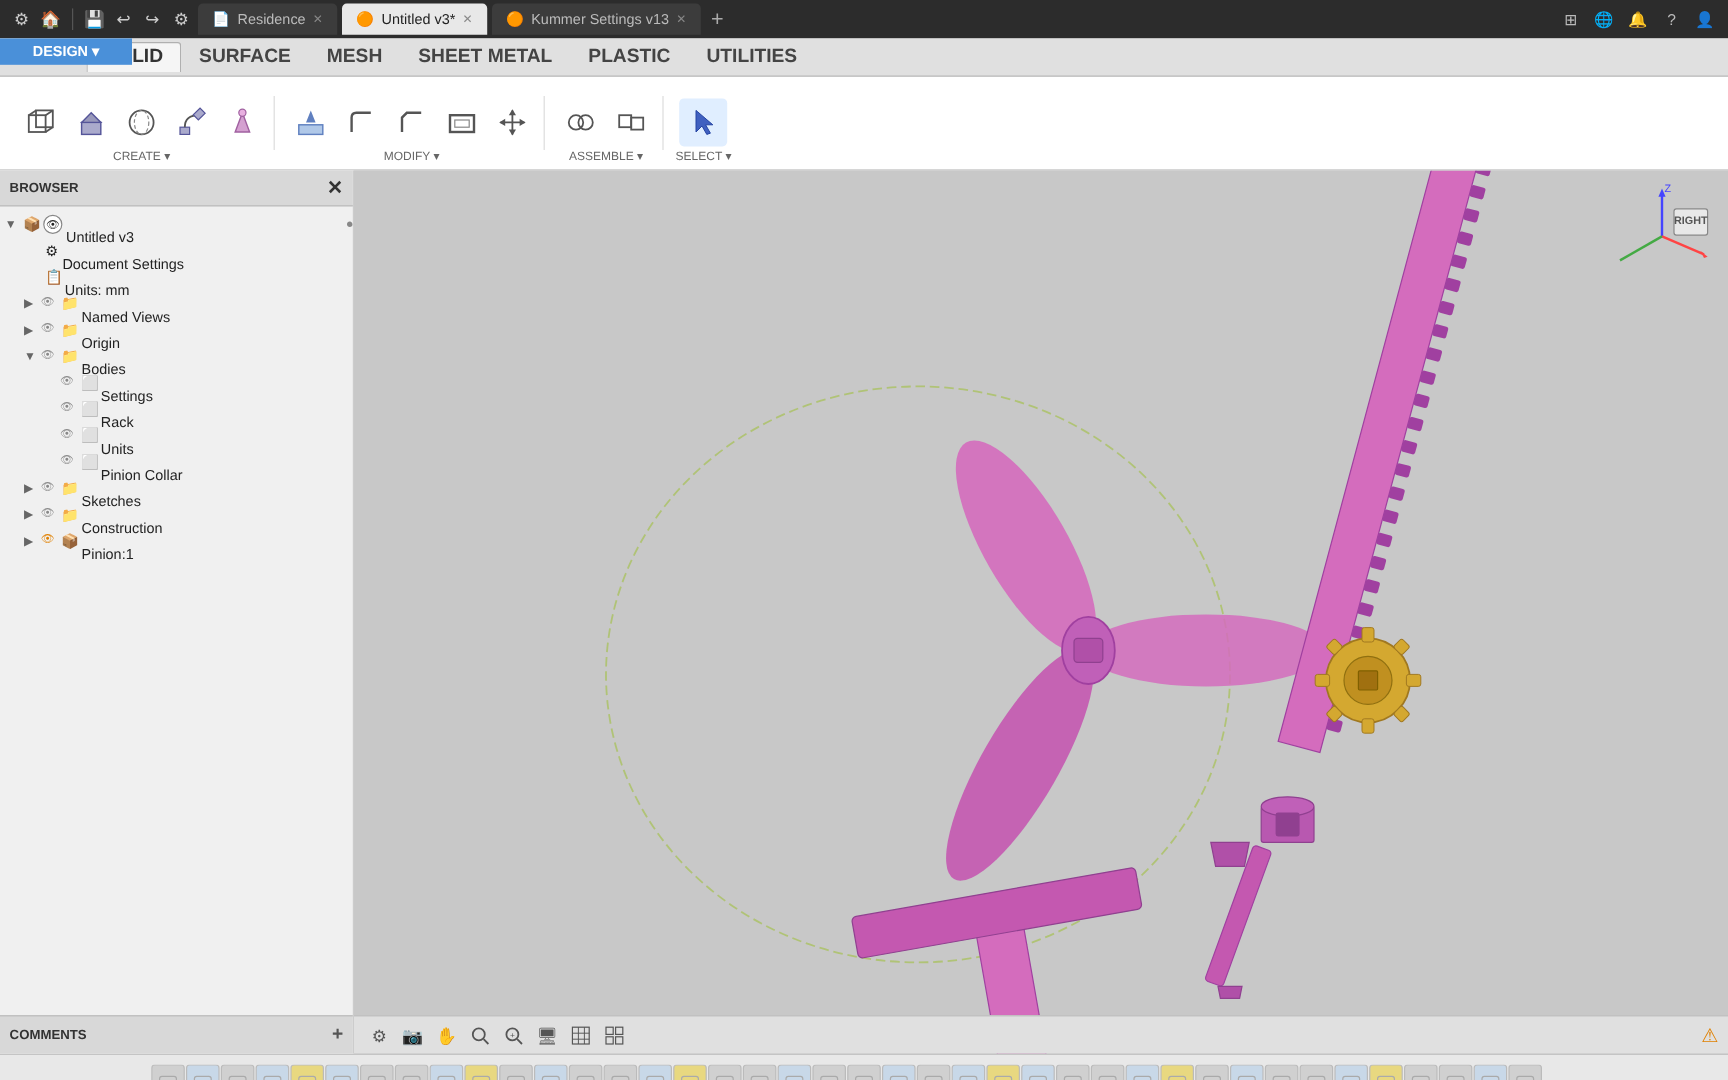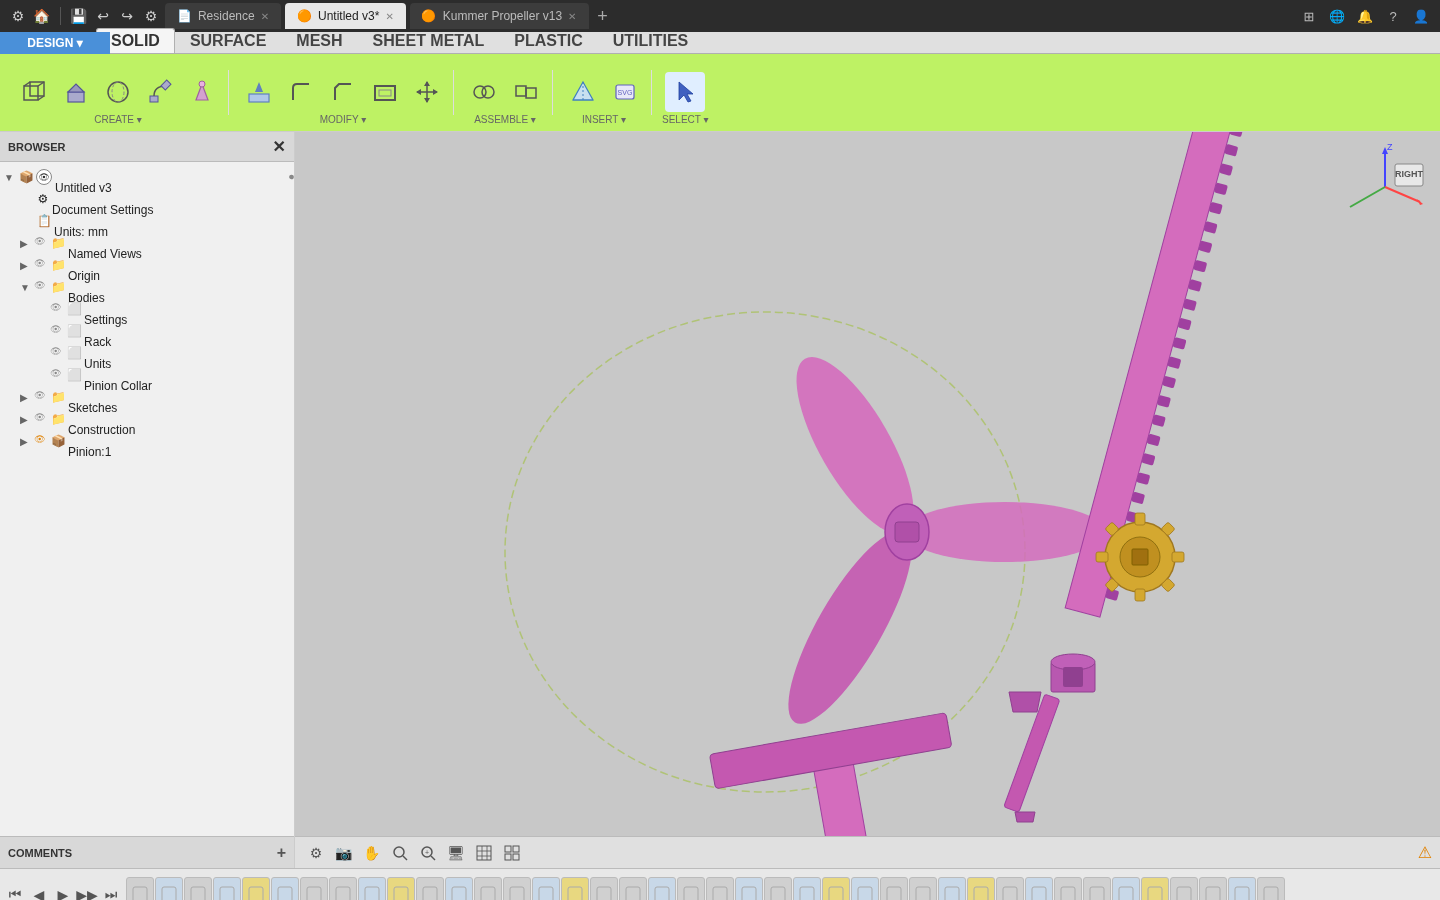--- a/index.html
+++ b/index.html
@@ -22,25 +22,25 @@
     }
     .tab.active { background: #e8e8e8; color: #222; }
     .tab .close-btn { font-size: 10px; color: #888; cursor: pointer; }
     .tab .tab-icon { font-size: 12px; }
     .tb-spacer { flex: 1; }
     .tb-right { display: flex; align-items: center; gap: 6px; color: #ccc; }
     .tb-right .icon-btn { width: 22px; height: 22px; display: flex; align-items: center; justify-content: center; cursor: pointer; font-size: 13px; color: #bbb; }
 
     
     #ribbon-tabs {
-      height: 22px;
+      height: 32px;
       background: #e0e0e0;
       display: flex;
-      align-items: flex-end;
-      padding-left: 96px;
+      align-items: center;
+      padding-left: 72px;
       border-bottom: 1px solid #b0b0b0;
     }
     .ribbon-tab {
       padding: 3px 14px;
       font-size: 16px;
       font-weight: 600;
       cursor: pointer;
       border: 1px solid transparent;
       border-bottom: none;
       border-radius: 3px 3px 0 0;
@@ -49,21 +49,21 @@
     }
     .ribbon-tab.active {
       background: #f5f5f5;
       border-color: #b0b0b0;
       color: #333;
     }
 
     
     #toolbar {
       height: 78px;
-      background: #bef264;
+      background: #ffffff;
       border-bottom: 1px solid #ccc;
       display: flex;
       align-items: stretch;
       padding: 16px 8px;
       gap: 4px;
     }
     .design-btn {
       display: flex; align-items: center; justify-content: center;
       background: #4a90d9; color: white; font-size: 12px; font-weight: 600;
       padding: 0 12px; border-radius: 4px; cursor: pointer; gap: 4px; white-space: nowrap;
@@ -174,21 +174,21 @@
     <span>Residence</span>
     <span class="close-btn">✕</span>
   </div>
   <div class="tab active">
     <span class="tab-icon">🟠</span>
     <span>Untitled v3*</span>
     <span class="close-btn">✕</span>
   </div>
   <div class="tab">
     <span class="tab-icon">🟠</span>
-    <span>Kummer Propeller v13</span>
+    <span>Kummer Settings v13</span>
     <span class="close-btn">✕</span>
   </div>
   <div class="tb-icon" style="color:#aaa; font-size:18px;">+</div>
 
   <div class="tb-spacer"></div>
   <div class="tb-right">
     <div class="icon-btn">⊞</div>
     <div class="icon-btn">🌐</div>
     <div class="icon-btn">🔔</div>
     <div class="icon-btn">?</div>
@@ -319,40 +319,20 @@
           </svg>
       </div>
     </div>
     <div class="toolbar-label">
       <span>ASSEMBLE ▾</span>
     </div>
   </div>
 
 
 
-  <div class="toolbar-group">
-    <div class="toolbar-icons">
-      <div class="tool-btn">
-        <svg width="28" height="28" viewBox="0 0 28 28">
-            <polygon points="14,4 24,22 4,22" fill="#c8e0f0" stroke="#4080c0" stroke-width="1.2"></polygon>
-            <line x1="14" y1="4" x2="14" y2="22" stroke="#4080c0" stroke-width="1" stroke-dasharray="2,2"></line>
-            <line x1="4" y1="22" x2="24" y2="22" stroke="#4080c0" stroke-width="1"></line>
-          </svg>
-      </div>
-      <div class="tool-btn">
-        <svg width="28" height="28" viewBox="0 0 28 28">
-            <rect x="5" y="7" width="18" height="14" fill="#e8e8f8" stroke="#6060c0" stroke-width="1.2" rx="2"></rect>
-            <text x="14" y="17" text-anchor="middle" font-size="7" fill="#6060c0" font-family="Arial">SVG</text>
-          </svg>
-      </div>
-    </div>
-    <div class="toolbar-label">
-      <span>INSERT ▾</span>
-    </div>
-  </div>
 
   <div class="toolbar-group" style="border-right:none;">
     <div class="toolbar-icons">
       <div class="tool-btn" style="background:#e0eeff;">
         <svg width="28" height="28" viewBox="0 0 28 28">
             <polygon points="8,4 8,22 13,17 17,24 20,23 16,16 22,16" fill="#4060c0" stroke="#2040a0" stroke-width="0.8"></polygon>
           </svg>
       </div>
     </div>
     <div class="toolbar-label">

